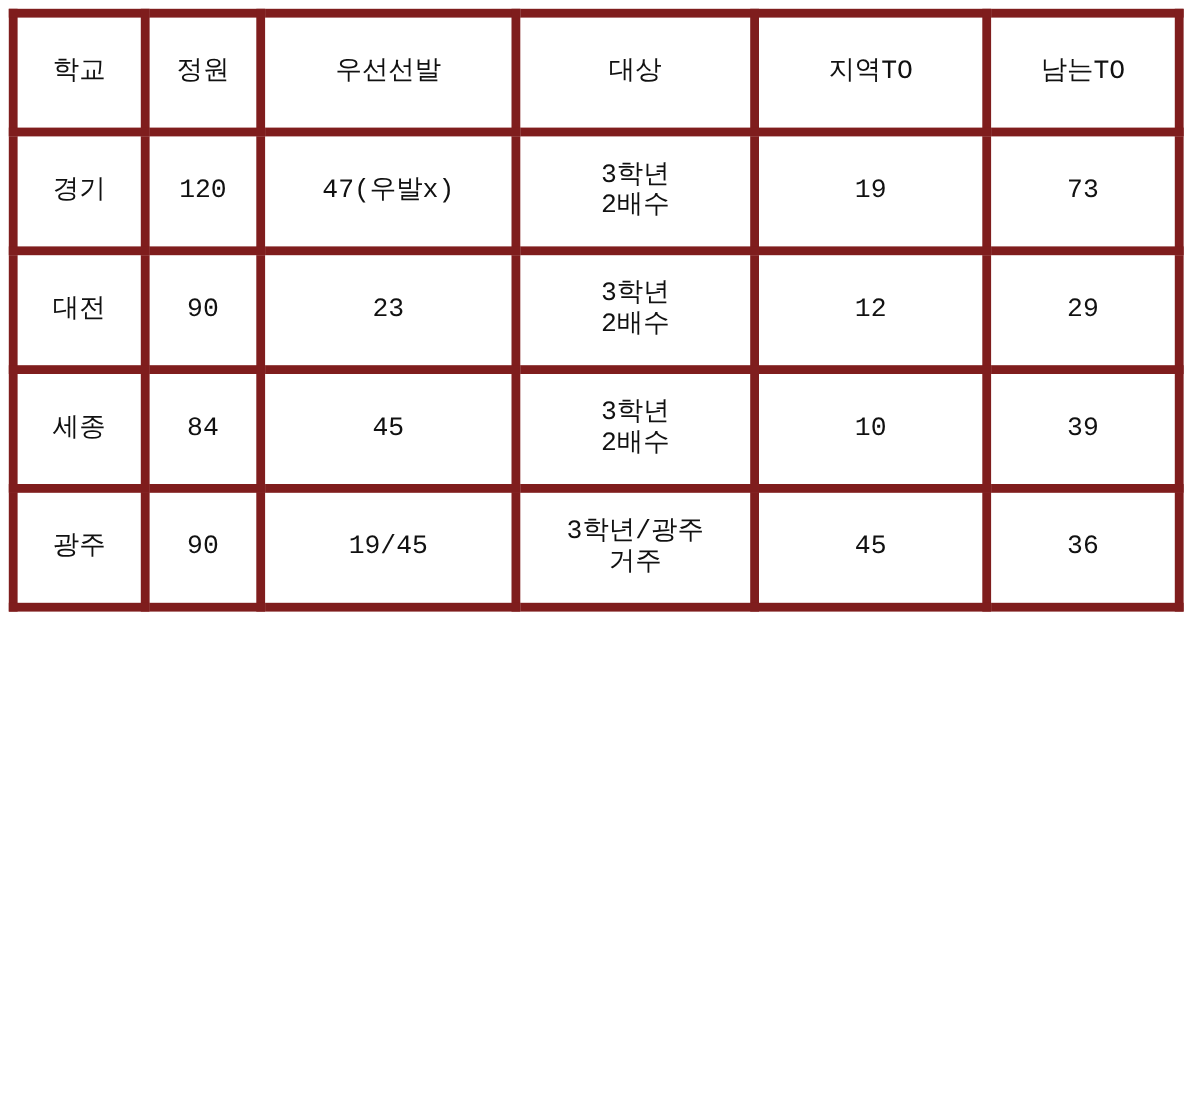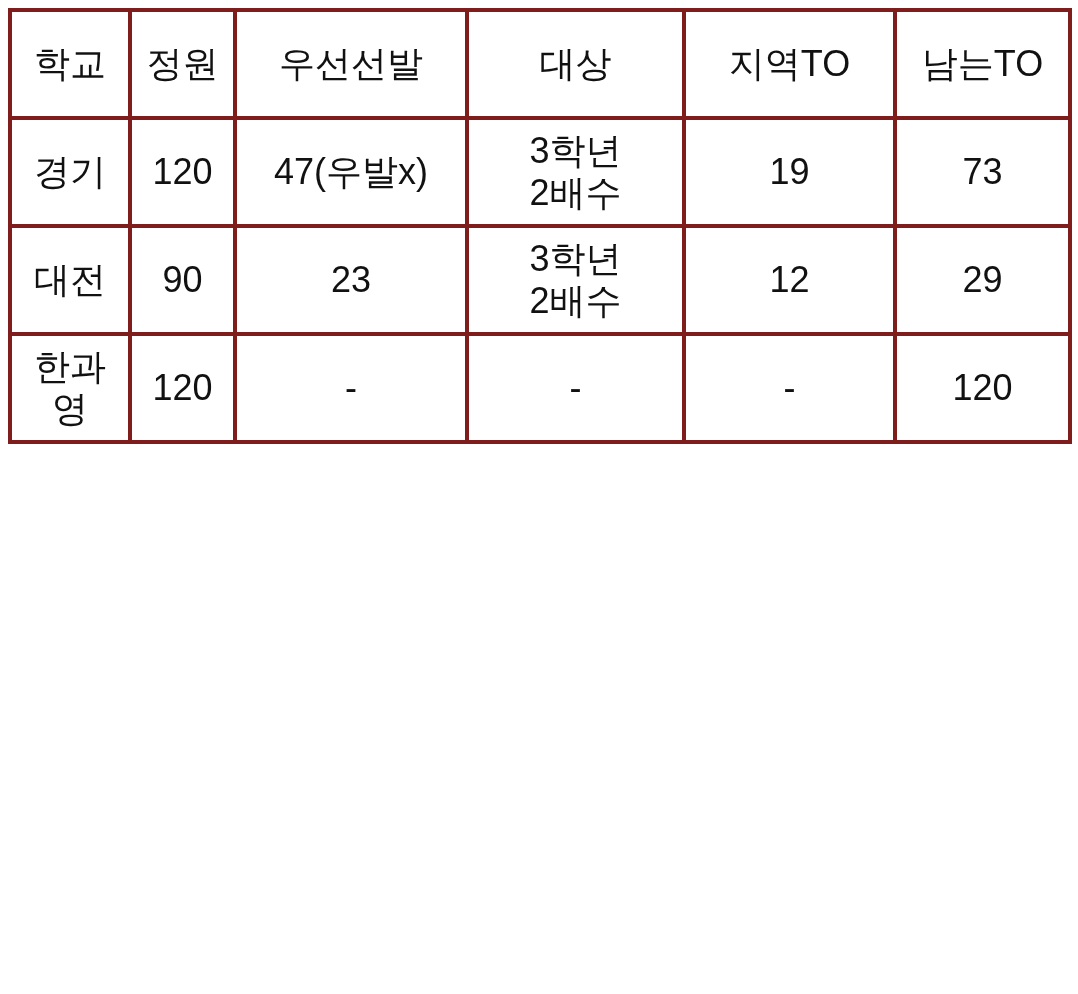--- a/index.html
+++ b/index.html
@@ -18,30 +18,31 @@
     background: #ffffff;
   }
   col.c-school   { width: 120px; }
   col.c-capacity { width: 105px; }
   col.c-priority { width: 232px; }
   col.c-target   { width: 217px; }
   col.c-regional { width: 211px; }
   col.c-remain   { width: 175px; }
   tr { height: 108px; }
   th, td {
-    border: 4px solid #7f1d1d;
+    border: 8px solid #7f1d1d;
     text-align: center;
     vertical-align: middle;
-    font-size: 36px;
+    font-size: 24px;
     font-weight: 400;
     color: #111111;
     white-space: pre-line;
     line-height: 1.18;
     padding: 0 2px;
     overflow: hidden;
+    font-family: Liberation Mono, monospace;
   }
 </style>
 </head>
 <body>
 
 <table class="data-table">
   <colgroup>
     <col class="c-school">
     <col class="c-capacity">
     <col class="c-priority">
@@ -72,22 +73,31 @@
     <tr>
       <td>대전</td>
       <td>90</td>
       <td>23</td>
       <td>3학년
 2배수</td>
       <td>12</td>
       <td>29</td>
     </tr>
     <tr>
-      <td>한과
-영</td>
-      <td>120</td>
-      <td>-</td>
-      <td>-</td>
-      <td>-</td>
-      <td>120</td>
+      <td>세종</td>
+      <td>84</td>
+      <td>45</td>
+      <td>3학년
+2배수</td>
+      <td>10</td>
+      <td>39</td>
+    </tr>
+    <tr>
+      <td>광주</td>
+      <td>90</td>
+      <td>19/45</td>
+      <td>3학년/광주
+거주</td>
+      <td>45</td>
+      <td>36</td>
     </tr>
   </tbody>
 </table>
 
 </body></html>

